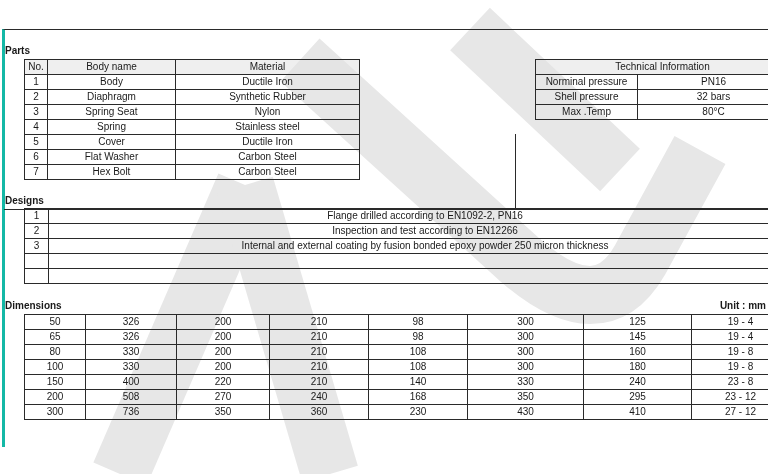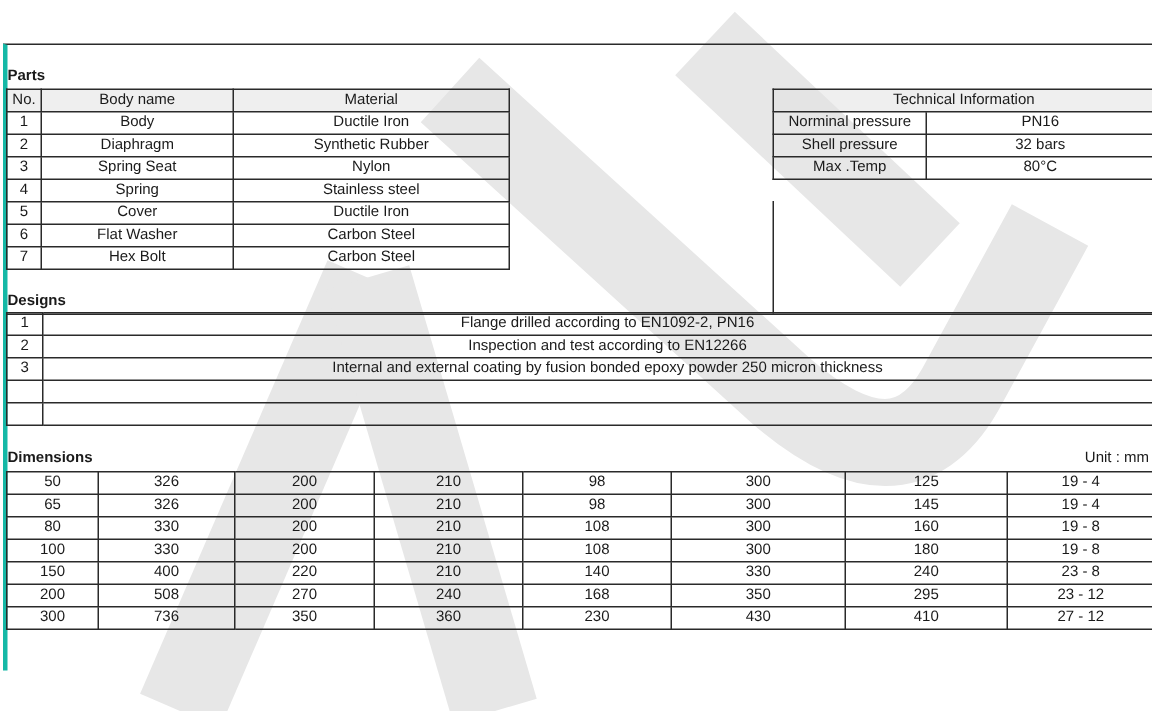--- a/index.html
+++ b/index.html
@@ -3,28 +3,28 @@
 <meta charset="utf-8">
 <style>
   html, body { margin:0; padding:0; background:#ffffff; }
   body { width:768px; height:474px; position:relative; overflow:hidden;
          font-family:"Liberation Sans", sans-serif; color:#1a1a1a; font-size:10px; }
   .watermark { position:absolute; left:0; top:0; width:768px; height:474px; pointer-events:none; z-index:0; }
   .sheet { position:absolute; left:2px; top:29px; width:763px; height:417px;
            border-left:3px solid #14b8a6; border-top:1px solid #2a2a2a; border-right:1px solid #2a2a2a;
            z-index:1; }
   .section-title { position:absolute; font-weight:bold; font-size:10px; }
-  table { border-collapse:collapse; position:absolute; table-layout:fixed; }
+  table { border-collapse:collapse; position:absolute; table-layout:fixed;margin-left:20px; }
   td, th { border:1px solid #2a2a2a; padding:0; height:14px; line-height:14px; font-weight:normal;
            font-size:10px; text-align:center; white-space:nowrap; overflow:hidden; }
   th { background:rgba(225,225,225,0.55); }
   .hline { position:absolute; height:0; border-top:1px solid #2a2a2a; }
   .vline { position:absolute; width:0; border-left:1px solid #2a2a2a; }
   .designs td.txt { text-align:center; padding-left:12px; }
-  .unit { position:absolute; font-weight:normal; font-size:10px; }
+  .unit { position:absolute; font-weight:bold; font-size:10px; }
 </style>
 </head>
 <body>
 
 <svg class="watermark" viewBox="0 0 768 474">
   <g fill="none" stroke="#e7e7e7" stroke-width="58" stroke-linecap="butt">
 
     <path d="M120 474 L245 185"></path>
 
     <path d="M245 185 L330 474"></path>

